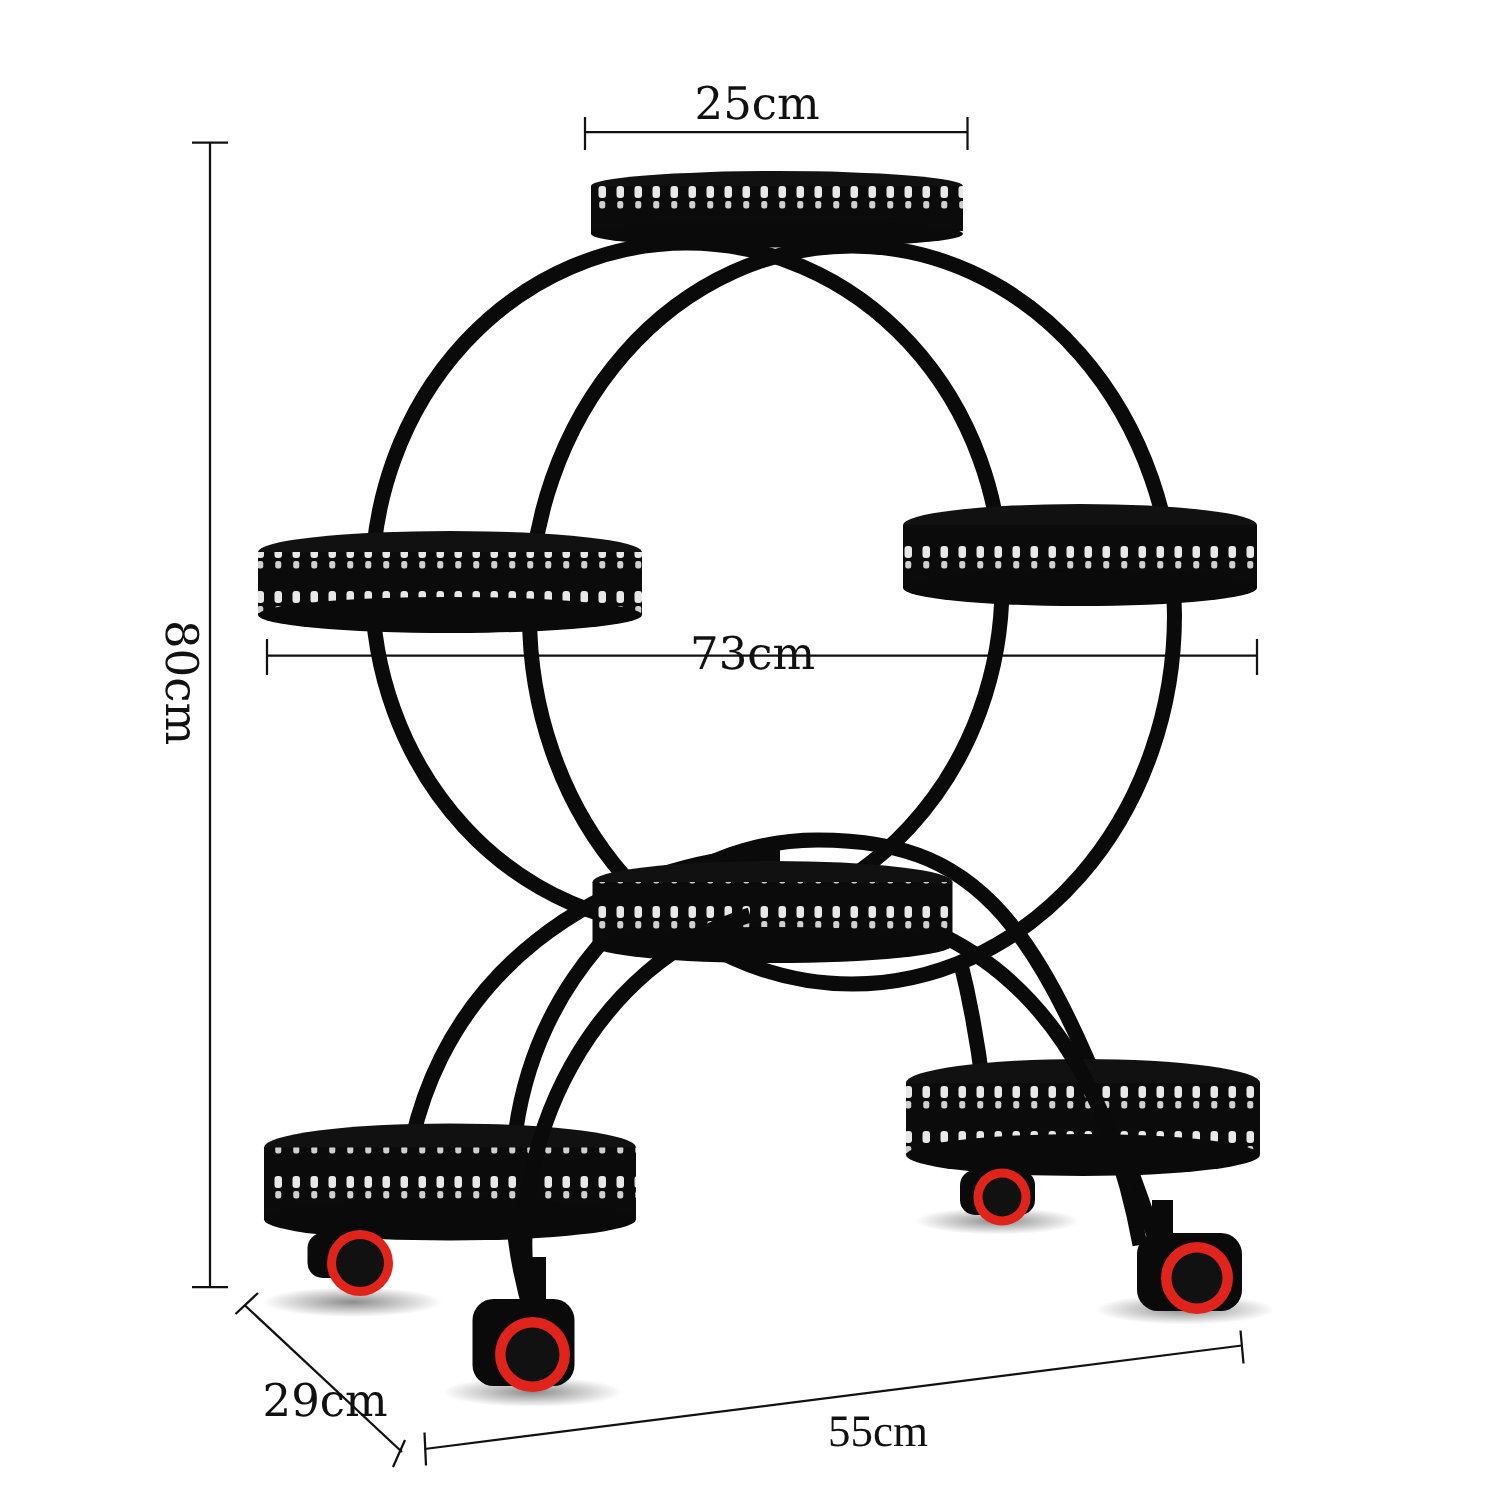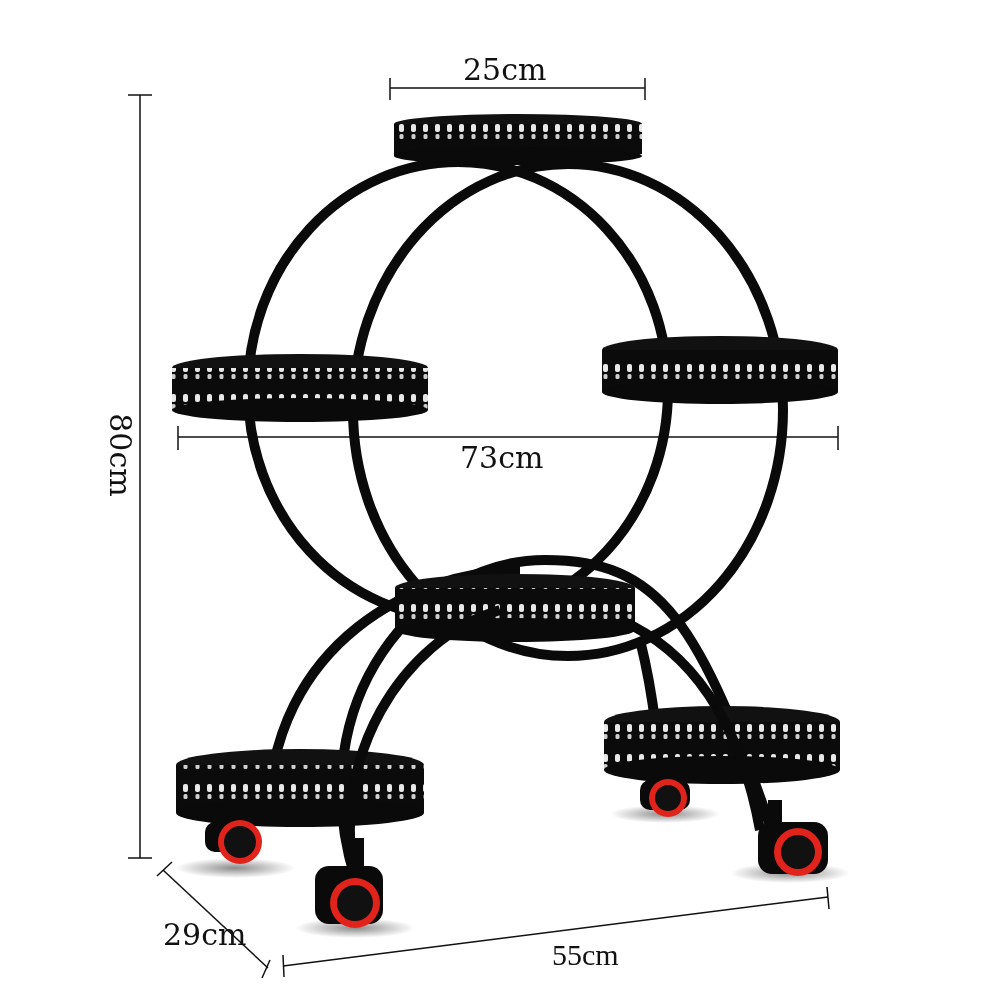--- a/index.html
+++ b/index.html
@@ -122,17 +122,17 @@
         <rect x="768" y="800" width="14" height="26" fill="#0a0a0a"></rect>
         <rect x="758" y="822" width="70" height="52" rx="14" fill="#0a0a0a"></rect>
         <circle cx="798" cy="852" r="24" fill="#e0241b"></circle>
         <circle cx="798" cy="852" r="17" fill="#111"></circle>
       </g>
     </g>
   </svg>
 
   <div class="dim-label" style="left:463px; top:55px;">25cm</div>
   <div class="dim-label dim-vertical" style="left:78px; top:440px;">80cm</div>
-  <div class="dim-label" style="left:460px; top:443px;">73cm</div>
-  <div class="dim-label" style="left:163px; top:920px;">29cm</div>
+  <div class="dim-label" style="left:460px; top:422px;">73cm</div>
+  <div class="dim-label" style="left:175px; top:920px;">29cm</div>
   <div class="dim-label" style="left:552px; top:940px;font-family:Liberation Serif, serif;">55cm</div>
 
 </div>
 
 </body></html>

